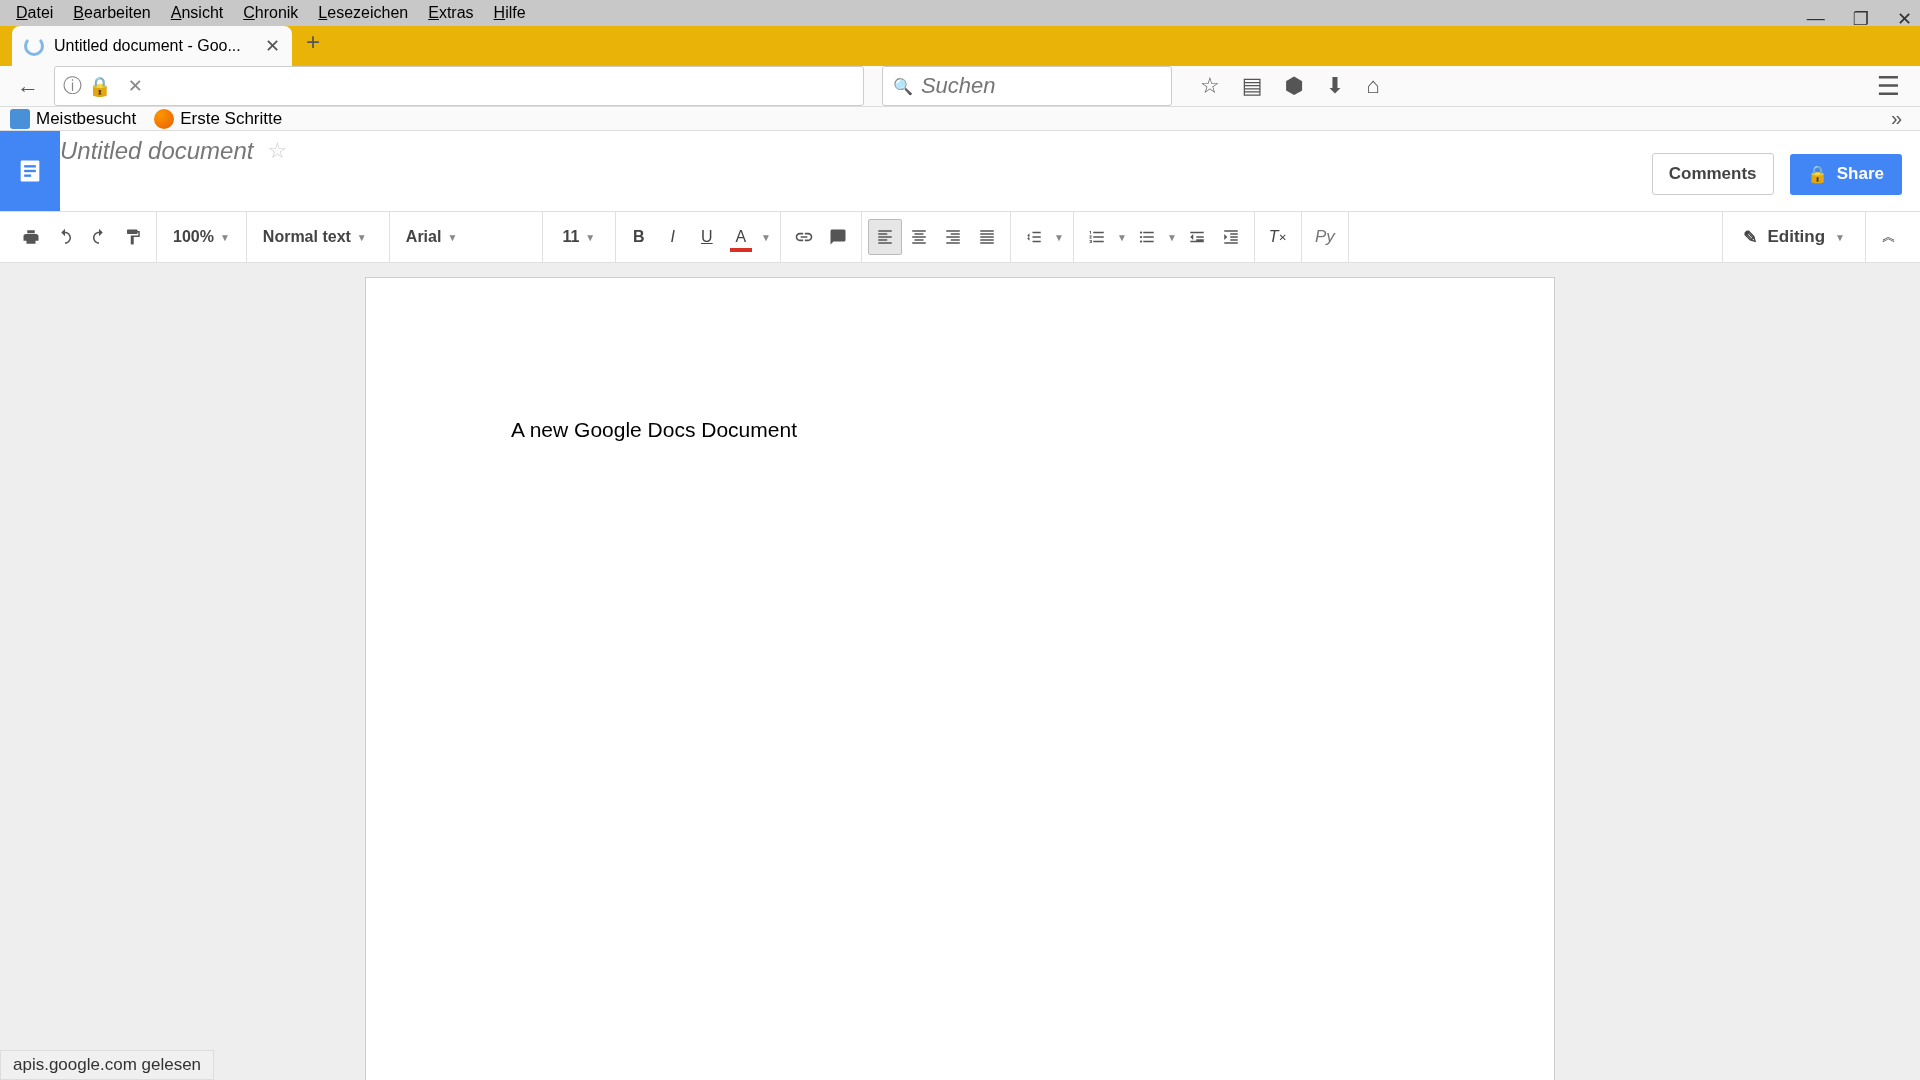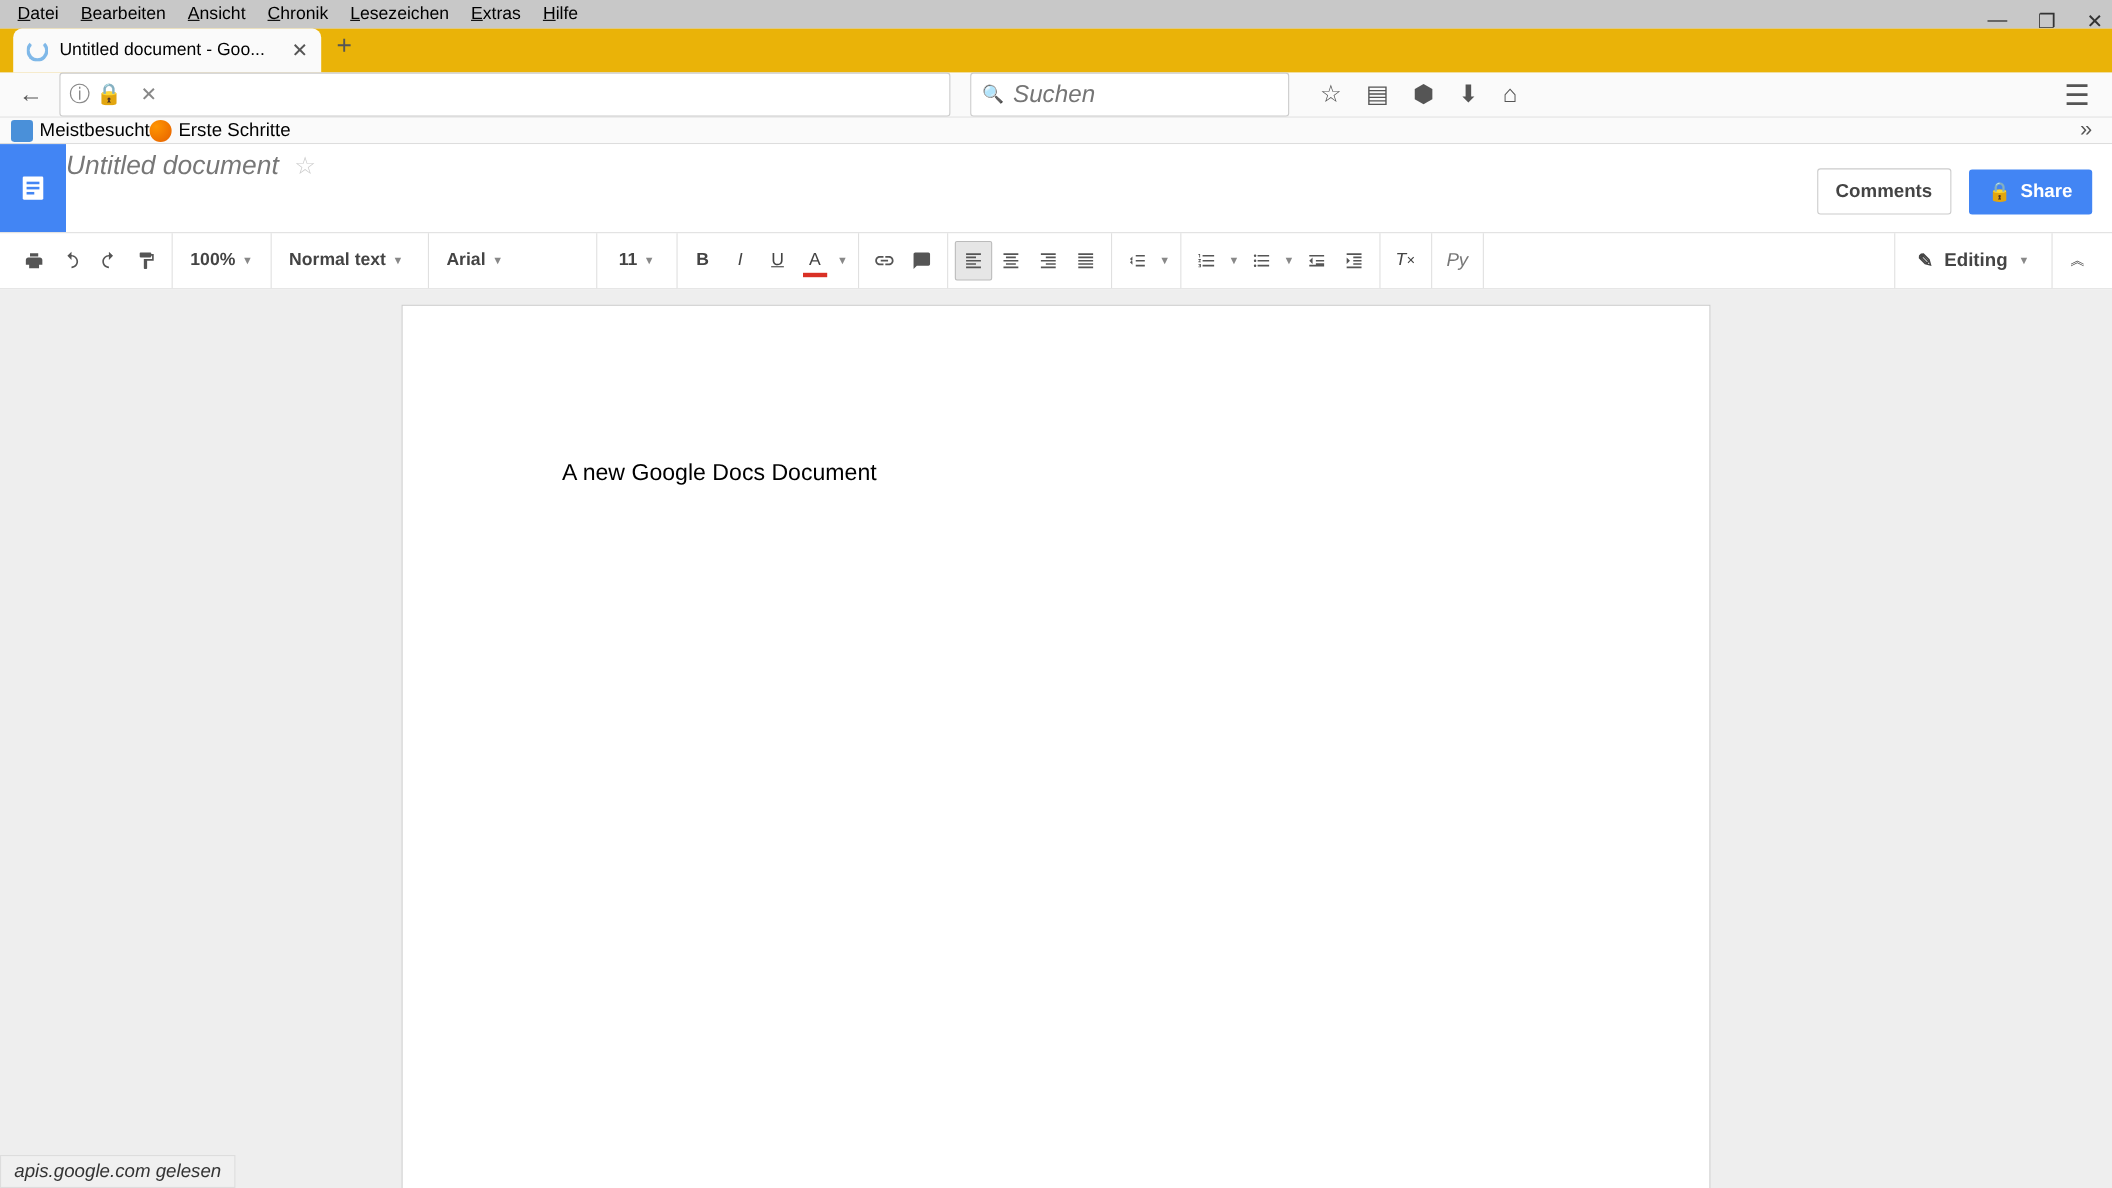--- a/index.html
+++ b/index.html
@@ -28,21 +28,21 @@
 .urlbar .url { flex: 1; white-space: nowrap; overflow: hidden; color: #777; }
 .urlbar .url .domain { color: #222; }
 .urlbar .clear { color: #888; cursor: pointer; margin-left: 8px; font-size: 18px; }
 .searchbar { flex: 0 0 290px; height: 40px; border: 1px solid #ccc; border-radius: 3px; display: flex; align-items: center; padding: 0 10px; background: #fff; margin-left: 10px; }
 .searchbar input { border: none; outline: none; font-size: 22px; font-style: italic; color: #0c4a6e; width: 100%; background: transparent; }
 .searchbar .sicon { color: #888; margin-right: 8px; }
 .nav-icons { display: flex; align-items: center; gap: 22px; margin-left: 20px; }
 .nav-icons span { font-size: 22px; color: #555; cursor: pointer; }
 .hamburger { margin-left: auto; font-size: 26px; color: #555; cursor: pointer; padding-right: 10px; }
 
-.bookmarkbar { background: #fafafa; height: 38px; display: flex; align-items: center; padding: 0 10px; border-bottom: 1px solid #ddd; font-size: 17px; }
+.bookmarkbar { background: #fafafa; height: 38px; display: flex; align-items: center; padding: 0 10px; gap: 18px; border-bottom: 1px solid #ddd; font-size: 17px; }
 .bm-item { display: flex; align-items: center; gap: 6px; cursor: pointer; }
 .bm-icon { width: 20px; height: 20px; background: #4a90d9; border-radius: 3px; }
 .bm-icon.ff { background: radial-gradient(circle at 30% 30%, #ff9500, #e66000); border-radius: 50%; }
 .bm-more { margin-left: auto; font-size: 20px; color: #555; cursor: pointer; padding-right: 8px; }
 
 
 .docs { flex: 1; display: flex; flex-direction: column; background: #fff; position: relative; }
 .docs-header { display: flex; height: 80px; }
 .docs-logo { width: 60px; background: #4285f4; display: flex; align-items: center; justify-content: center; }
 .docs-logo svg { width: 28px; height: 28px; }
@@ -51,38 +51,38 @@
 .docs-title { font-size: 24px; font-style: italic; color: #777; }
 .docs-star { color: #ccc; font-size: 22px; cursor: pointer; }
 .docs-menurow { display: flex; align-items: center; height: 40px; gap: 0; font-size: 18px; }
 .docs-menu-item { padding: 6px 12px; cursor: pointer; color: #222; }
 .docs-lastedit { color: #888; margin-left: 20px; font-size: 18px; }
 .docs-headbtns { position: absolute; right: 18px; top: 22px; display: flex; gap: 16px; align-items: center; }
 .comments-btn { background: #fff; border: 1px solid #ccc; border-radius: 3px; padding: 10px 16px; font-size: 17px; font-weight: bold; color: #444; cursor: pointer; }
 .share-btn { background: #4285f4; color: #fff; border: none; border-radius: 3px; padding: 10px 18px; font-size: 17px; font-weight: bold; cursor: pointer; display: flex; align-items: center; gap: 8px; }
 
 .docs-toolbar { height: 52px; border-top: 1px solid #e0e0e0; border-bottom: 1px solid #e0e0e0; display: flex; align-items: center; padding: 0 8px; background: #fff; }
-.tb-group { display: flex; align-items: center; height: 100%; border-right: 1px solid #e0e0e0; padding: 0 6px; text-align: right; }
+.tb-group { display: flex; align-items: center; height: 100%; border-right: 1px solid #e0e0e0; padding: 0 6px; }
 .tb-group:last-child { border-right: none; }
 .tb-btn { min-width: 34px; height: 36px; display: flex; align-items: center; justify-content: center; cursor: pointer; color: #444; border-radius: 2px; }
 .tb-btn.active { background: #e6e6e6; border: 1px solid #bbb; }
 .tb-dd { display: flex; align-items: center; gap: 6px; padding: 0 10px; cursor: pointer; font-size: 16px; font-weight: bold; color: #444; }
 .tb-dd .caret { font-size: 10px; color: #888; }
 .tb-font { width: 140px; }
 .tb-size { width: 60px; justify-content: center; }
 .textcolor { position: relative; }
 .textcolor::after { content: ''; position: absolute; bottom: 3px; left: 6px; right: 6px; height: 4px; background: #d93025; }
 .tb-spacer { flex: 1; }
 .editing-btn { display: flex; align-items: center; gap: 10px; padding: 0 14px; cursor: pointer; font-size: 17px; font-weight: bold; color: #444; }
 
 .docs-canvas { flex: 1; background: #eee; overflow-y: scroll; position: relative; display: flex; justify-content: center; padding-top: 14px; }
 .page { width: 1190px; min-height: 1400px; background: #fff; border: 1px solid #ccc; padding: 140px 145px; }
 .page-text { font-size: 21px; font-family: Arial; color: #000; }
 
-.statusbar { position: absolute; bottom: 0; left: 0; background: #f0f0f0; border: 1px solid #ddd; padding: 4px 12px; font-size: 17px; color: #333; font-style: italic; }
+.statusbar { position: absolute; bottom: 0; left: 0; background: #f0f0f0; border: 1px solid #ddd; padding: 4px 12px; font-size: 17px; color: #333; }
 
 
 .docs-canvas::-webkit-scrollbar { width: 22px; }
 .docs-canvas::-webkit-scrollbar-track { background: #f0f0f0; }
 .docs-canvas::-webkit-scrollbar-thumb { background: #c0c0c0; border: 2px solid #f0f0f0; border-radius: 2px; }
 .docs-canvas::-webkit-scrollbar-button { background: #f0f0f0; height: 22px; }
 </style>
 </head>
 <body>
 

